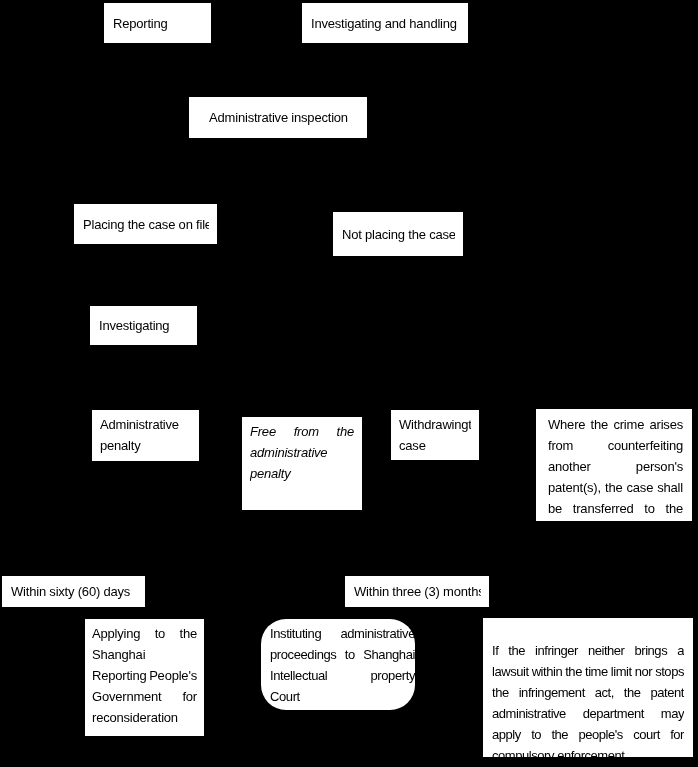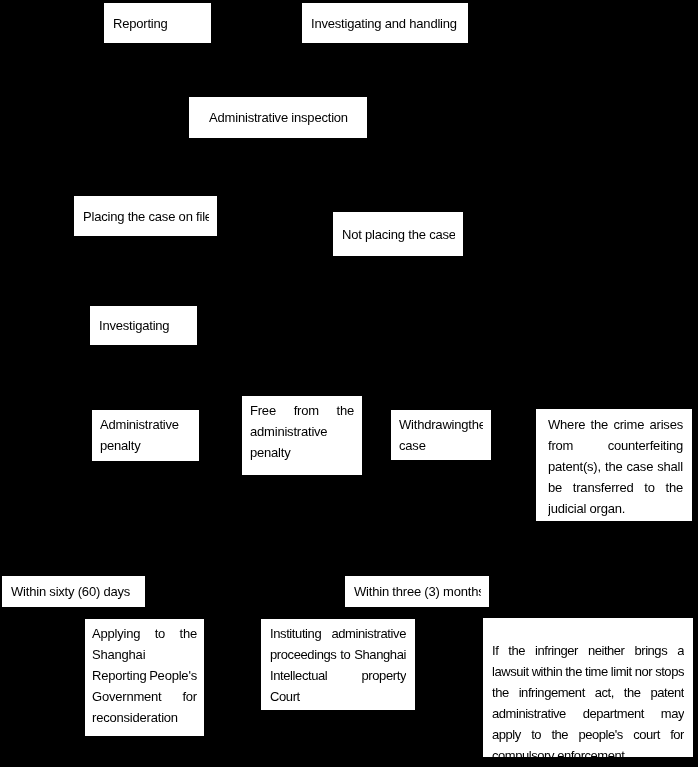--- a/index.html
+++ b/index.html
@@ -20,31 +20,31 @@
     box-sizing:border-box;
     padding:4px 8px 0 8px;
   }
   .box .line{height:21px;line-height:21px;white-space:nowrap;overflow:hidden;}
   .box .line.just{display:flex;justify-content:space-between;}
   .box.center{display:flex;flex-direction:column;justify-content:center;padding-top:0;padding-left:9px;}
   
   .b-reporting{left:104px;top:3px;width:107px;height:40px;}
   .b-invest-handling{left:302px;top:3px;width:166px;height:40px;}
   .b-admin-inspection{left:189px;top:97px;width:178px;height:41px;padding-left:10px;text-align:center;}
-  .b-placing{left:74px;top:196px;width:143px;height:40px;padding-left:10px;}
+  .b-placing{left:74px;top:204px;width:143px;height:40px;padding-left:10px;}
   .b-not-placing{left:333px;top:212px;width:130px;height:44px;padding-left:10px;}
   .b-investigating{left:90px;top:306px;width:107px;height:39px;}
   .b-admin-penalty{left:92px;top:410px;width:107px;height:51px;}
-  .b-free-from{left:242px;top:396px;width:120px;height:79px;}
-  .b-withdrawing{left:391px;top:410px;width:100px;height:50px;}
+  .b-free-from{left:242px;top:417px;width:120px;height:93px;font-style:italic;}
+  .b-withdrawing{left:391px;top:410px;width:88px;height:50px;}
   .b-crime{left:536px;top:409px;width:156px;height:112px;padding-top:5px;padding-left:12px;padding-right:9px;}
   .b-sixty{left:2px;top:576px;width:143px;height:31px;}
   .b-three{left:345px;top:576px;width:144px;height:31px;padding-left:10px;}
   .b-applying{left:85px;top:619px;width:119px;height:117px;padding-left:7px;padding-right:7px;}
-  .b-instituting{left:261px;top:619px;width:154px;height:91px;letter-spacing:-0.4px;padding-left:9px;padding-right:9px;}
+  .b-instituting{left:261px;top:619px;width:154px;height:91px;letter-spacing:-0.4px;padding-left:9px;padding-right:0;border-radius:25px;}
   .b-infringer{left:483px;top:618px;width:210px;height:139px;letter-spacing:-0.45px;padding-top:22px;padding-left:9px;padding-right:9px;}
 </style>
 </head>
 <body>
 
 <div class="canvas">
   <div class="box center b-invest-handling">
       <div class="line">Investigating and handling</div>
     </div>
   <div class="box center b-reporting">
@@ -85,20 +85,24 @@
   <div class="box b-crime">
       <div class="line just">
         <span>Where</span>
         <span>the</span>
         <span>crime</span>
         <span>arises</span>
       </div>
       <div class="line just">
         <span>from</span>
         <span>counterfeiting</span>
+      </div>
+      <div class="line just">
+        <span>another</span>
+        <span>person's</span>
       </div>
       <div class="line just">
         <span>patent(s),</span>
         <span>the</span>
         <span>case</span>
         <span>shall</span>
       </div>
       <div class="line just">
         <span>be</span>
         <span>transferred</span>

